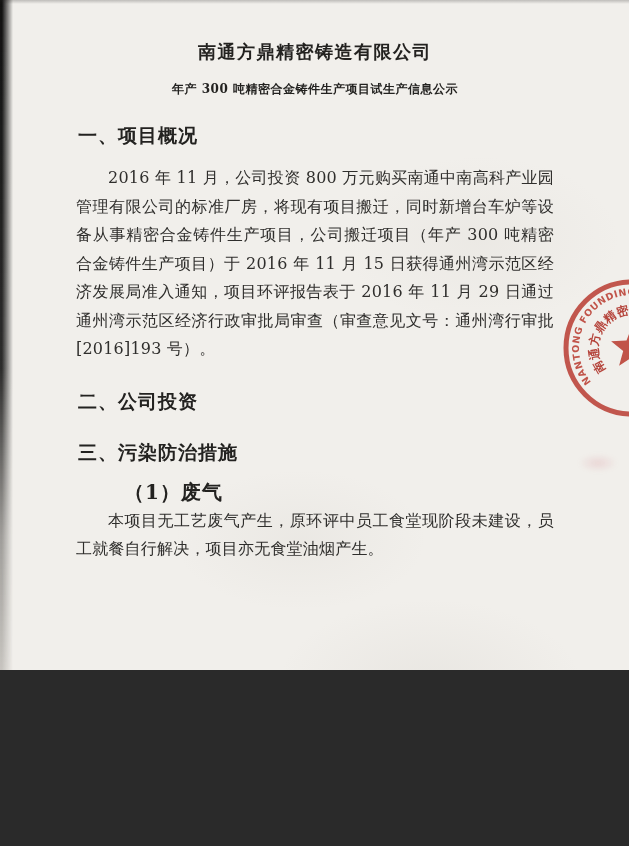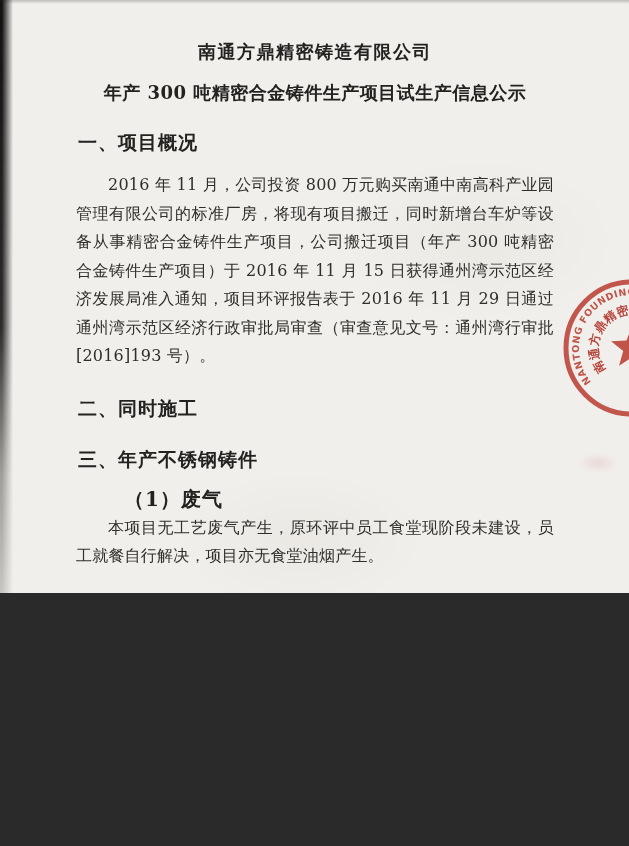--- a/index.html
+++ b/index.html
@@ -3,21 +3,21 @@
 <meta charset="utf-8">
 <style>
   html,body{margin:0;padding:0;}
   body{
     background:#2a2a2a;
     font-family:"DejaVu Serif","Liberation Serif",serif;
     width:629px;height:846px;overflow:hidden;
   }
   .page{
     position:relative;
-    width:629px;height:593px;
+    width:629px;height:670px;
     background-color:#f1efeb;
     background-image:
       radial-gradient(ellipse 220px 130px at 430px 690px, rgba(180,174,166,0.14), rgba(180,174,166,0) 70%),
       radial-gradient(ellipse 180px 100px at 300px 540px, rgba(180,174,166,0.10), rgba(180,174,166,0) 70%),
       radial-gradient(ellipse 200px 120px at 480px 240px, rgba(186,180,170,0.10), rgba(186,180,170,0) 70%),
       radial-gradient(ellipse 160px 90px at 150px 790px, rgba(180,174,166,0.12), rgba(180,174,166,0) 70%);
     color:#2e2d2b;
     overflow:hidden;
   }
   .scan-edge-left{
@@ -33,21 +33,21 @@
   }
   .content{
     position:relative;
     padding:40px 75px 0 76px; 
   }
   .doc-title{
     font-size:18px;font-weight:700;text-align:center;
     letter-spacing:1.5px;color:#232220;margin:0;
   }
   .doc-subtitle{
-    font-size:18px;font-weight:700;text-align:center;
+    font-size:12px;font-weight:700;text-align:center;
     letter-spacing:0.5px;color:#232220;margin:17px 0 0 0;
   }
   .sec-heading{
     font-size:19px;font-weight:700;color:#232220;
     margin:25px 0 0 2px;letter-spacing:1px;
   }
   .sub-heading{
     font-size:20px;font-weight:700;color:#232220;
     margin:13px 0 0 48px;letter-spacing:1px;
   }
@@ -82,23 +82,23 @@
 <div class="page">
 
   <div class="content">
 
     <p class="doc-title">南通方鼎精密铸造有限公司</p>
     <p class="doc-subtitle">年产 300 吨精密合金铸件生产项目试生产信息公示</p>
 
     <p class="sec-heading">一、项目概况</p>
     <p class="para">2016 年 11 月，公司投资 800 万元购买南通中南高科产业园管理有限公司的标准厂房，将现有项目搬迁，同时新增台车炉等设备从事精密合金铸件生产项目，公司搬迁项目（年产 300 吨精密合金铸件生产项目）于 2016 年 11 月 15 日获得通州湾示范区经济发展局准入通知，项目环评报告表于 2016 年 11 月 29 日通过通州湾示范区经济行政审批局审查（审查意见文号：通州湾行审批[2016]193 号）。</p>
 
-    <p class="sec-heading">二、同时施工</p>
+    <p class="sec-heading">二、公司投资</p>
 
-    <p class="sec-heading">三、年产不锈钢铸件</p>
+    <p class="sec-heading">三、污染防治措施</p>
     <p class="sub-heading">（1）废气</p>
     <p class="para">本项目无工艺废气产生，原环评中员工食堂现阶段未建设，员工就餐自行解决，项目亦无食堂油烟产生。</p>
 
   </div>
 
   <div class="seal">
     <svg width="170" height="170" viewBox="0 0 170 170" xmlns="http://www.w3.org/2000/svg">
       <defs>
         <path id="arcEn" d="M 44.4 119.1 A 53 53 0 1 1 125.6 119.1" fill="none"></path>
         <path id="arcCn" d="M 59 106.9 A 34 34 0 1 1 111 106.9" fill="none"></path>

